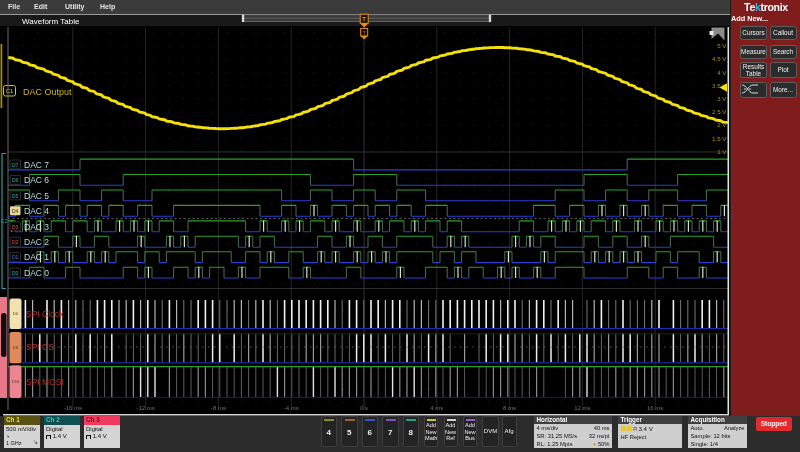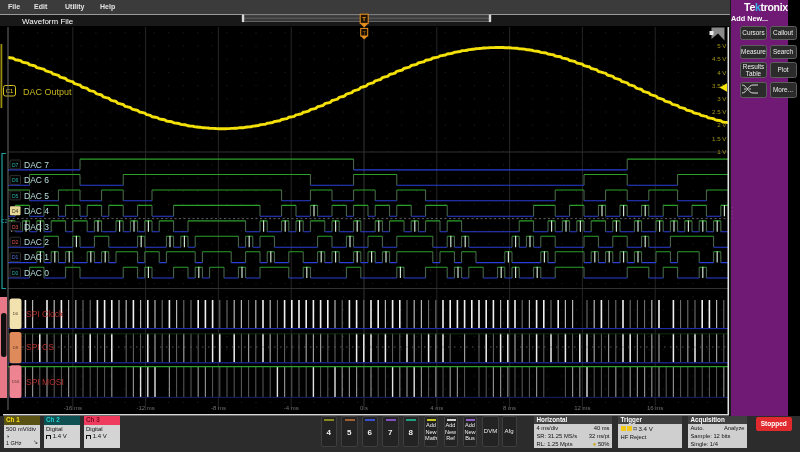--- a/index.html
+++ b/index.html
@@ -1,20 +1,20 @@
 <!DOCTYPE html>
 <html><head><meta charset="utf-8"><style>
 *{margin:0;padding:0;box-sizing:border-box;font-family:"Liberation Sans",sans-serif}
 body{width:800px;height:452px;background:#000;position:relative;overflow:hidden}
 .abs{position:absolute}
 #menubar{left:0;top:0;width:730px;height:13.5px;background:#3b3b3b;color:#e4e4e4;font-size:7px;font-weight:bold}
 #menubar span{position:absolute;top:3px}
 #menuline{left:0;top:13.5px;width:730px;height:1.2px;background:#9a9a9a}
 #tabbar{left:0;top:14.7px;width:730px;height:11.8px;background:#191919;color:#fff}
-#sidebar{left:730px;top:0;width:58px;height:415.5px;background:#701a75;border-left:1px solid #1c1c1c}
+#sidebar{left:730px;top:0;width:70px;height:415.5px;background:#7f1d1d;border-left:1px solid #1c1c1c}
 .sbtn{position:absolute;background:#2b2b2b;border:1px solid #5e5e5e;border-radius:2.5px;color:#f0f0f0;font-size:6.4px;display:flex;align-items:center;justify-content:center;text-align:center;line-height:1.1}
 #bottombar{left:0;top:415.5px;width:800px;height:36.5px;background:#2c2c2c}
 .badge{position:absolute;top:0.8px;width:36px;height:31.5px}
 .bhead{height:8.5px;font-size:6.3px;font-weight:bold;padding-left:2px;line-height:8.5px}
 .bbody{height:23px;background:#d4d4d4;color:#111;font-size:6px;padding:1px 0 0 2px;line-height:1.22;position:relative}
 .dbtn{position:absolute;top:0.8px;width:16.5px;height:30.5px;background:#232323;border:1px solid #3e3e3e;border-radius:2px;color:#eee;text-align:center}
 .stripe{position:absolute;left:2.5px;top:2px;width:10px;height:1.8px}
 .addbtn{position:absolute;top:0.8px;width:14px;height:30.5px;background:#232323;border:1px solid #3e3e3e;border-radius:2px;color:#eee;font-size:5.6px;text-align:center;line-height:1.15}
 .panel{position:absolute;top:0.8px}
 .phead{height:8.2px;background:#3f3f3f;color:#fff;font-size:6.3px;font-weight:bold;padding-left:2.5px;line-height:8px}
@@ -23,21 +23,21 @@
 svg{position:absolute;left:0;top:0}
 </style></head><body>
 <div class="abs" id="menubar">
     <span style="left:8px">File</span>
     <span style="left:34px">Edit</span>
     <span style="left:65px">Utility</span>
     <span style="left:100px">Help</span>
   </div>
 <div class="abs" id="menuline"></div>
 <div class="abs" id="tabbar">
-    <span style="position:absolute;left:22px;top:2.2px;font-size:8px">Waveform File</span>
+    <span style="position:absolute;left:22px;top:2.2px;font-size:8px">Waveform Table</span>
   </div>
 <div class="abs" id="sidebar">
  <div style="position:absolute;left:0;top:1px;width:70px;text-align:center;font-size:10.5px;font-weight:bold;color:#fff;letter-spacing:-0.3px">Te<span style="color:#38b0e8">k</span>tronix</div>
  <div style="position:absolute;left:0;top:13.5px;width:70px;text-align:left;font-size:7.3px;font-weight:bold;color:#fff">Add New...</div>
  <div class="sbtn" style="left:9px;top:25.5px;width:27px;height:14px">Cursors</div>
  <div class="sbtn" style="left:38.5px;top:25.5px;width:27px;height:14px">Callout</div>
  <div class="sbtn" style="left:9px;top:44.5px;width:27px;height:14px">Measure</div>
  <div class="sbtn" style="left:38.5px;top:44.5px;width:27px;height:14px">Search</div>
  <div class="sbtn" style="left:9px;top:61.5px;width:27px;height:16.5px">Results<br>Table</div>
  <div class="sbtn" style="left:38.5px;top:61.5px;width:27px;height:16.5px">Plot</div>

